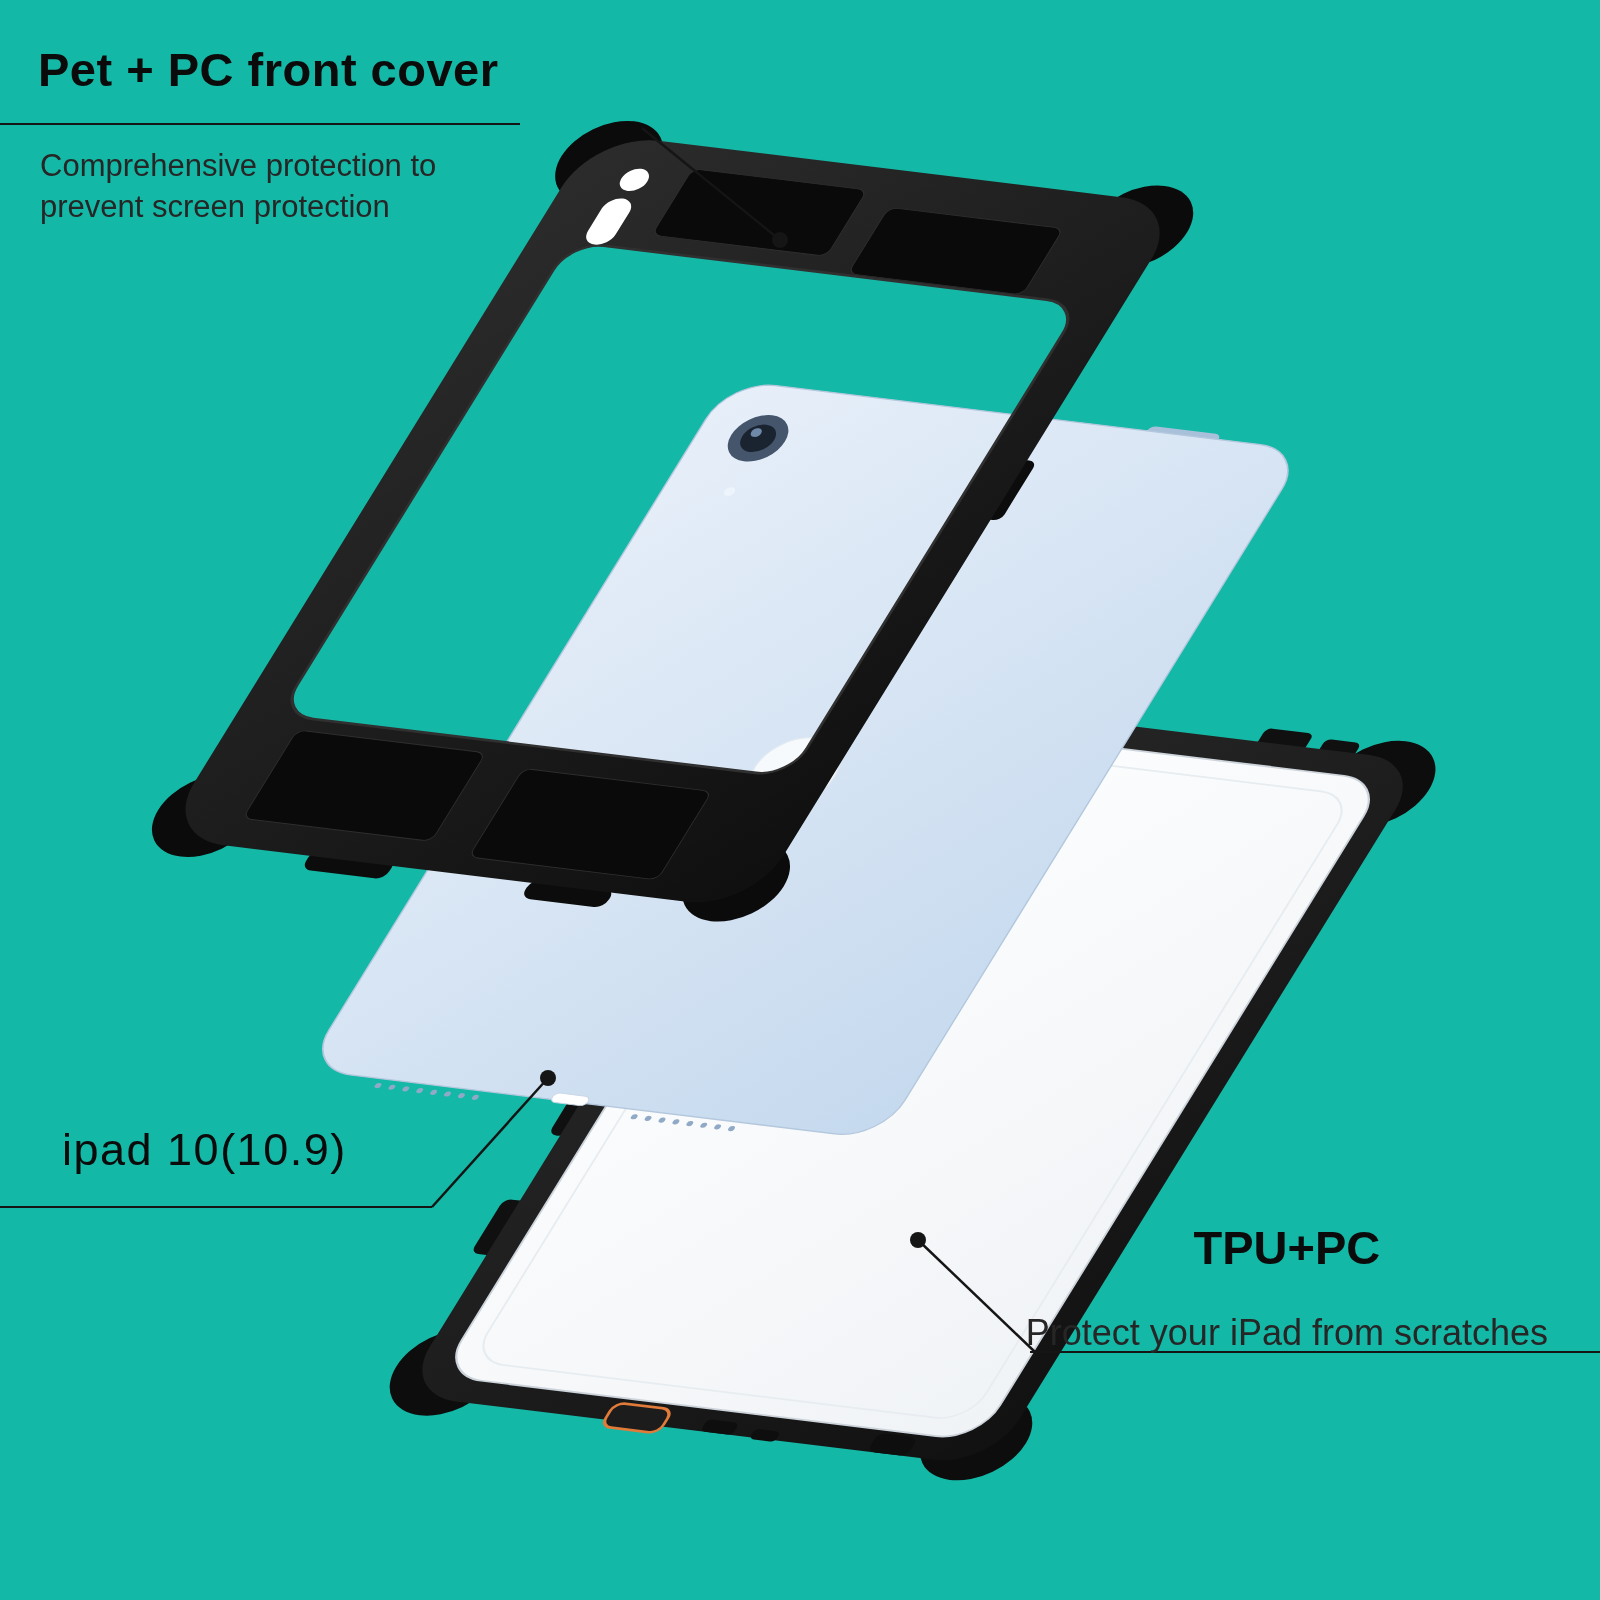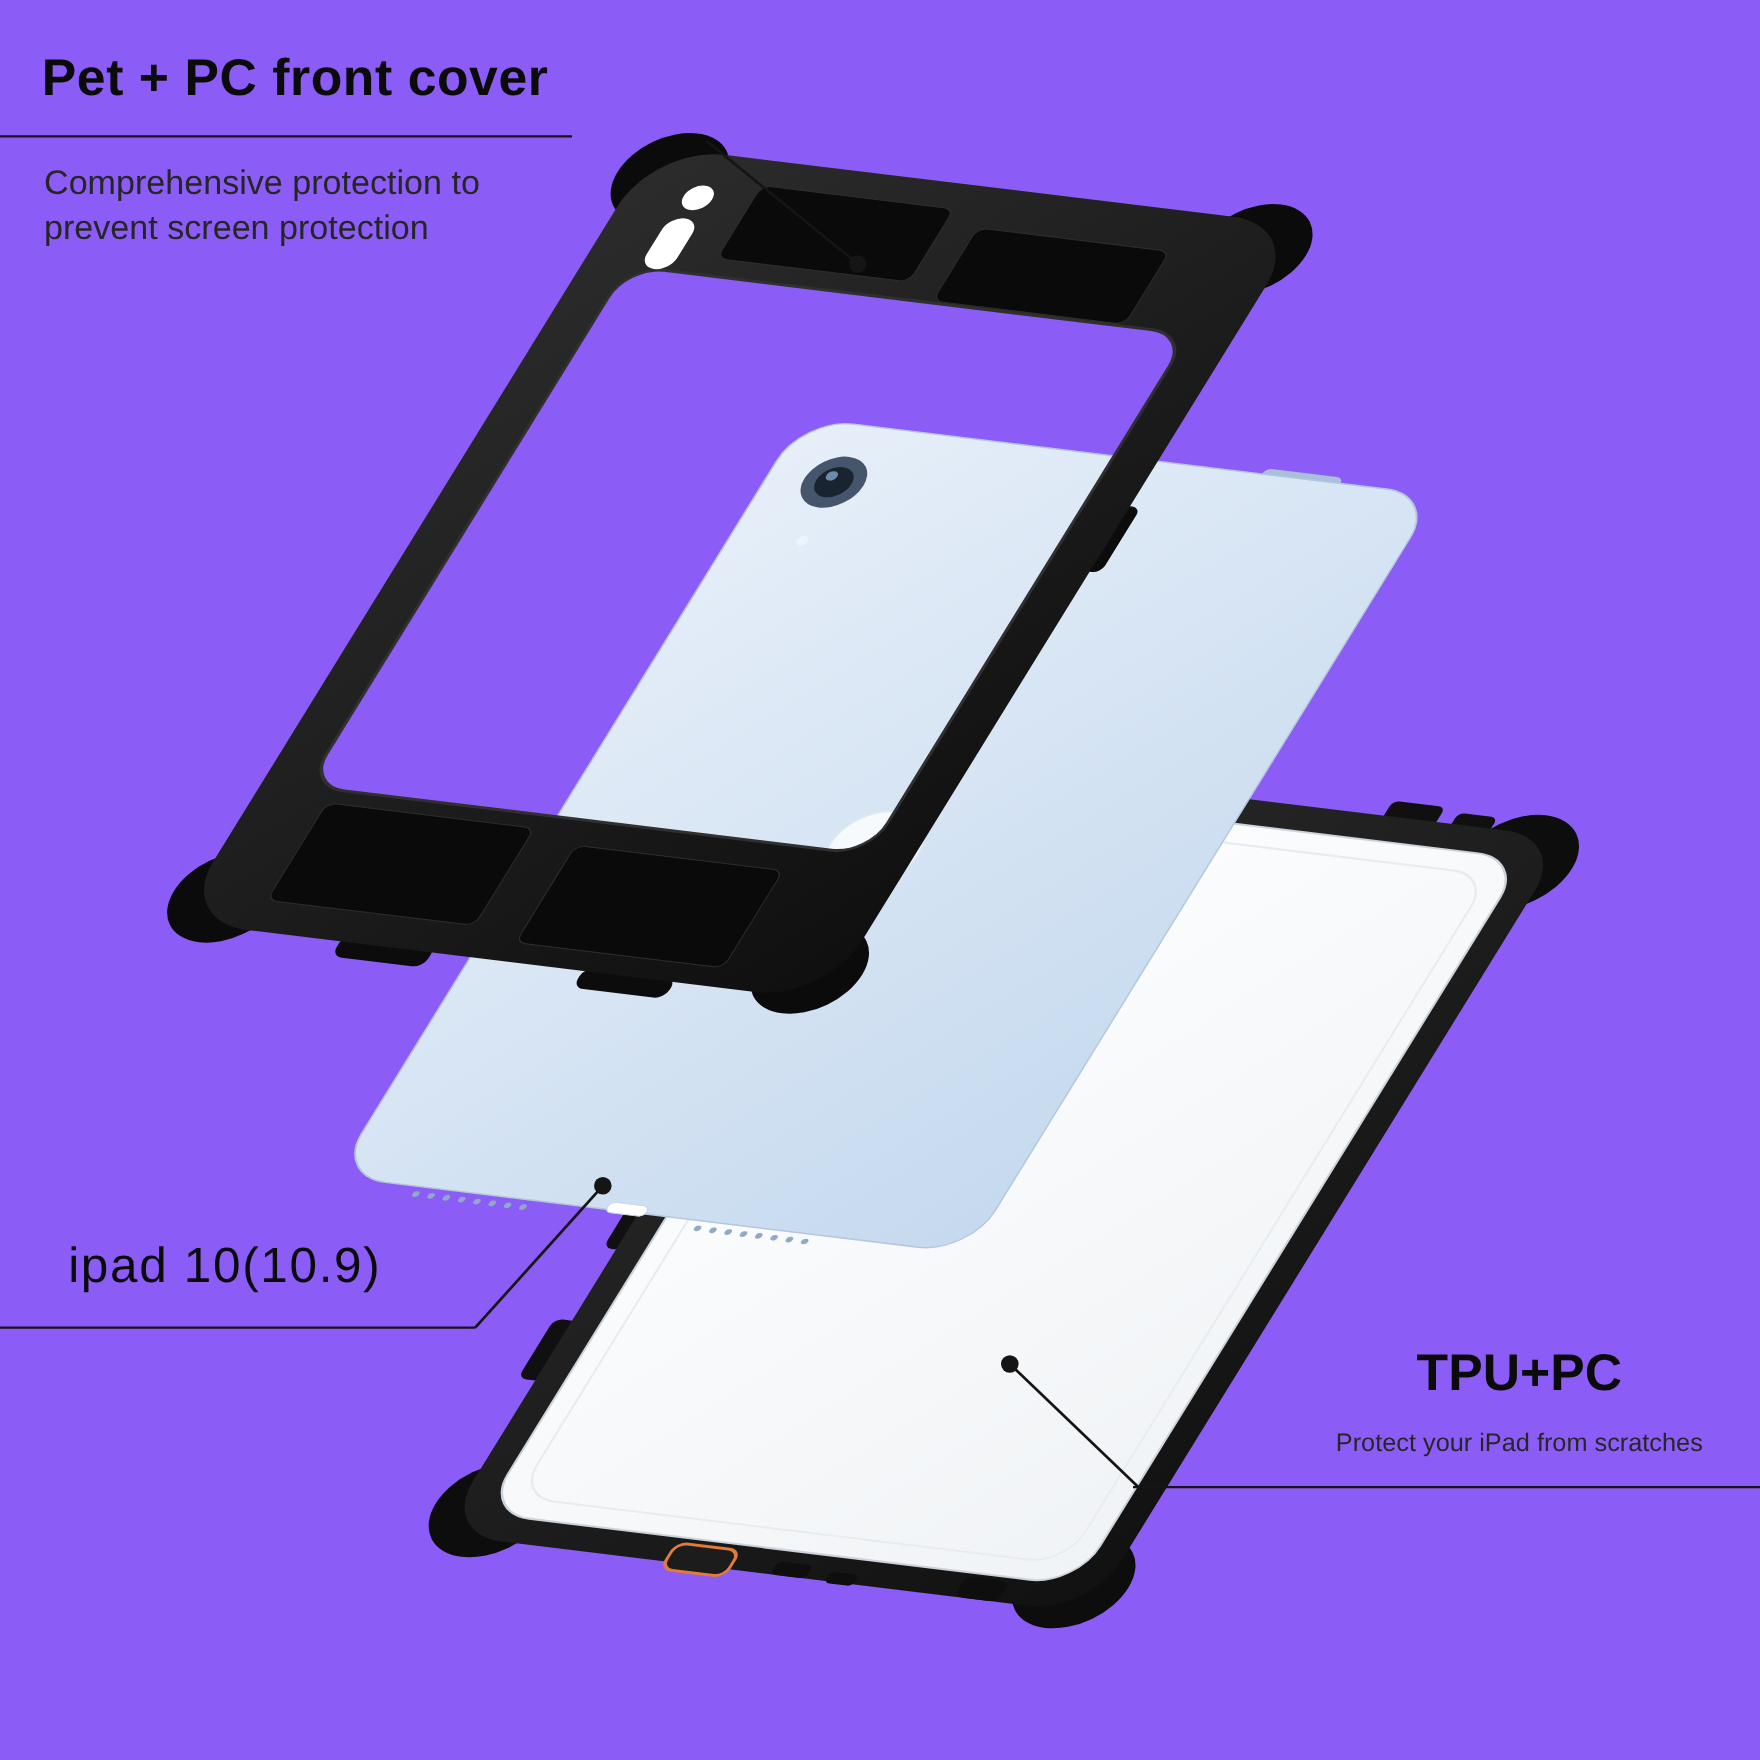--- a/index.html
+++ b/index.html
@@ -1,19 +1,19 @@
 <!DOCTYPE html>
 <html><head>
 <meta charset="utf-8">
 <style>
   html,body{margin:0;padding:0;background:#ffffff;}
   .canvas{
     position:relative;
     width:1600px;height:1600px;
-    background:#8b5cf6;
+    background:#14b8a6;
     overflow:hidden;
     font-family:"Liberation Sans", sans-serif;
   }
   .product-svg{position:absolute;left:0;top:0;width:1600px;height:1600px;}
   .annotation{position:absolute;color:#0b0b0b;}
   .front-title{
     left:38px;top:42px;
     font-size:47px;font-weight:bold;letter-spacing:0.5px;white-space:nowrap;
   }
   .front-desc{
@@ -26,22 +26,22 @@
     font-size:45px;font-weight:normal;letter-spacing:1.5px;white-space:nowrap;
   }
   .back-block{
     right:52px;top:1218px;
     text-align:center;
   }
   .back-title-line{
     font-size:47px;font-weight:bold;line-height:1.28;color:#0b0b0b;white-space:nowrap;
   }
   .back-desc{
-    margin-top:20px;
-    font-size:23px;font-weight:400;color:#262626;white-space:nowrap;
+    margin-top:34px;
+    font-size:36px;font-weight:400;color:#262626;white-space:nowrap;
   }
 </style>
 </head>
 <body>
 
 <div class="canvas">
 
   <svg class="product-svg" width="1600" height="1600" viewBox="0 0 1600 1600" xmlns="http://www.w3.org/2000/svg">
     <defs>
       <linearGradient id="gFrame" x1="0" y1="0" x2="1" y2="1">

